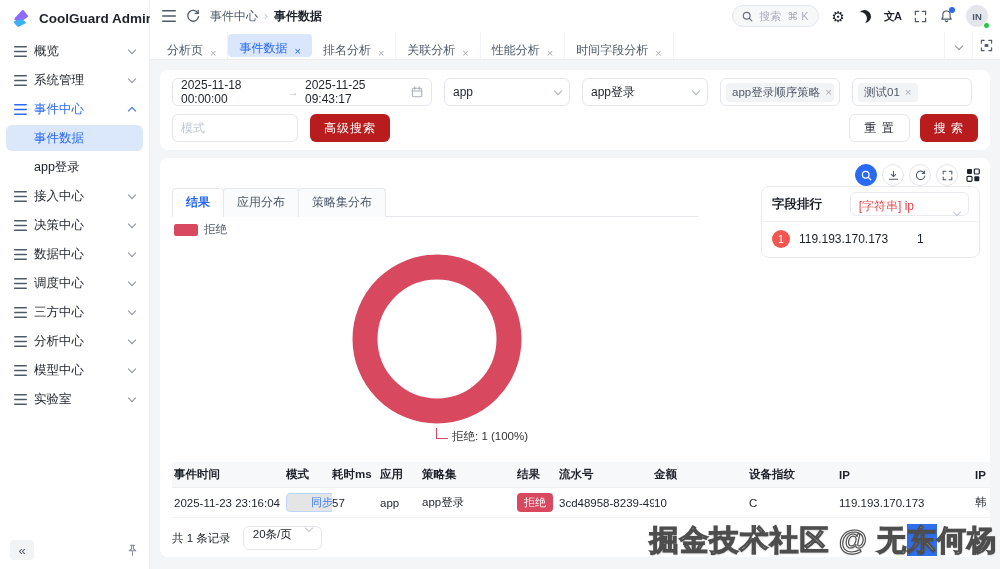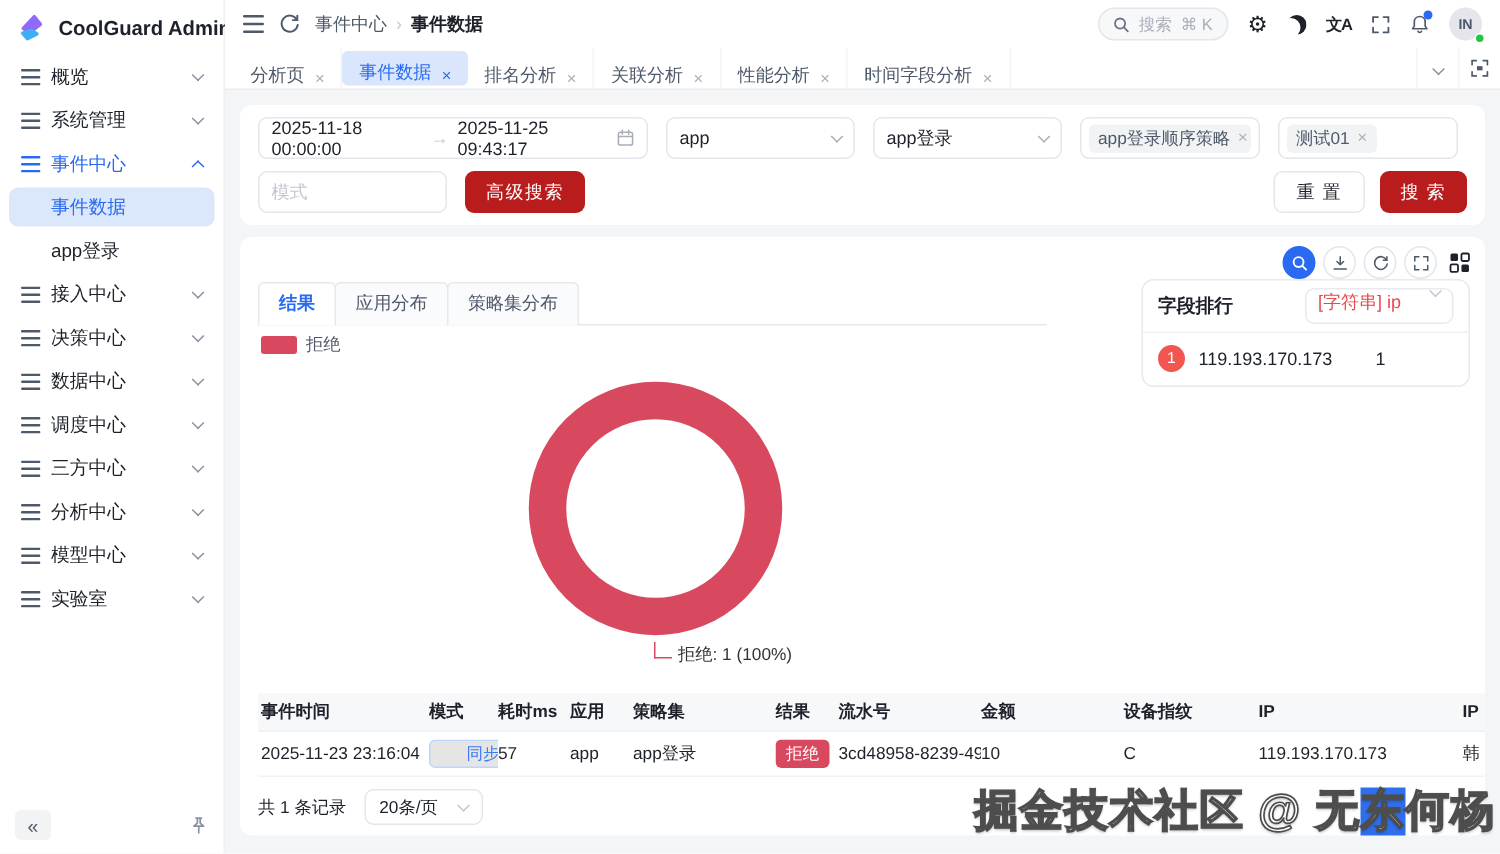--- a/index.html
+++ b/index.html
@@ -89,42 +89,42 @@
   .legend .lb{font-size:11.5px;color:#4e5969}
   .donut-wrap{position:absolute;top:96px;left:192px;width:170px}
   .donut-label{position:absolute;top:270px;left:192px;display:flex;align-items:flex-end}
   .donut-label .elbow{margin-left:84px;width:12px;height:11px;border-left:1.4px solid #d8495f;border-bottom:1.4px solid #d8495f}
   .donut-label .txt{font-size:11.5px;color:#333;margin-bottom:-5px;margin-left:4px;white-space:nowrap}
 
   
   .ranking{position:absolute;top:28px;right:10px;width:219px;border:1px solid #e8eaed;border-radius:8px;background:#fff}
   .rk-head{display:flex;align-items:center;justify-content:space-between;padding:5px 10px;border-bottom:1px solid #f0f1f3}
   .rk-title{font-size:12.5px;font-weight:600;color:#1d2129}
-  .rk-sel{height:24px;border:1px solid #e8eaed;border-radius:6px;display:flex;align-items:flex-start;gap:20px;padding:0 8px;font-size:12px;color:#e5484d;cursor:pointer}
+  .rk-sel{height:24px;border:1px solid #e8eaed;border-radius:6px;display:flex;align-items:flex-end;gap:40px;padding:0 8px;font-size:12px;color:#e5484d;cursor:pointer}
   .rk-sel .cv{width:6px;height:6px;border-right:1.2px solid #c2c7d0;border-bottom:1.2px solid #c2c7d0;transform:rotate(45deg);margin-top:-2px}
   .rk-item{display:flex;align-items:center;padding:8px 10px 9px}
   .rk-badge{width:18px;height:18px;border-radius:50%;background:#f25650;color:#fff;font-size:10.5px;display:flex;align-items:center;justify-content:center;flex-shrink:0}
   .rk-val{margin-left:9px;width:118px;font-size:12px;color:#1d2129}
   .rk-count{font-size:12px;color:#1d2129}
 
   
   .grid-table{position:absolute;top:304px;left:12px;right:0;overflow:hidden}
   .g-row{display:grid;grid-template-columns:114px 46px 48px 42px 95px 42px 95px 95px 90px 136px 70px;align-items:center}
   .g-head{height:26px;background:#f7f8fa;border-bottom:1px solid #f0f0f0}
   .g-head .cell{font-size:11.5px;font-weight:600;color:#1d2129}
   .g-body{height:30px;border-bottom:1px solid #f2f3f5}
   .cell{padding-right:8px;font-size:11.5px;color:#1d2129;white-space:nowrap;overflow:hidden}
   .cell:first-child{padding-left:2px}
   .tag-sync{display:inline-block;color:#3b7cf5;background:#e5e5e5;border:1px solid #bcd6ff;border-radius:4px;padding:1px 24px;font-size:11px}
   .tag-reject{display:inline-block;color:#fff;background:#d8495f;border-radius:4px;padding:2px 7px;font-size:11px}
 
   
   .pager{position:absolute;top:368px;left:12px;display:flex;align-items:center;gap:12px}
   .pager .total{font-size:11.5px;color:#1d2129}
-  .page-size{height:24px;border:1px solid #e5e6eb;border-radius:6px;display:flex;align-items:center;gap:14px;padding:0 9px;font-size:11.5px;color:#1d2129;cursor:pointer}
+  .page-size{height:24px;border:1px solid #e5e6eb;border-radius:6px;display:flex;align-items:flex-start;gap:14px;padding:0 9px;font-size:11.5px;color:#1d2129;cursor:pointer}
   .page-size .cv{width:6px;height:6px;border-right:1.2px solid #c2c7d0;border-bottom:1.2px solid #c2c7d0;transform:rotate(45deg);margin-top:-2px}
 
   
   .watermark{position:absolute;right:3px;bottom:8px;z-index:60;font-size:29px;font-weight:700;letter-spacing:1px;white-space:nowrap;
              color:#fff;-webkit-text-stroke:1.1px #4d4d4d;text-shadow:0 0 1px #555,0 1px 2px rgba(0,0,0,.25)}
   .wm-hl{background:#2f6fed}
 
   svg{display:block}
 </style>
 </head>

